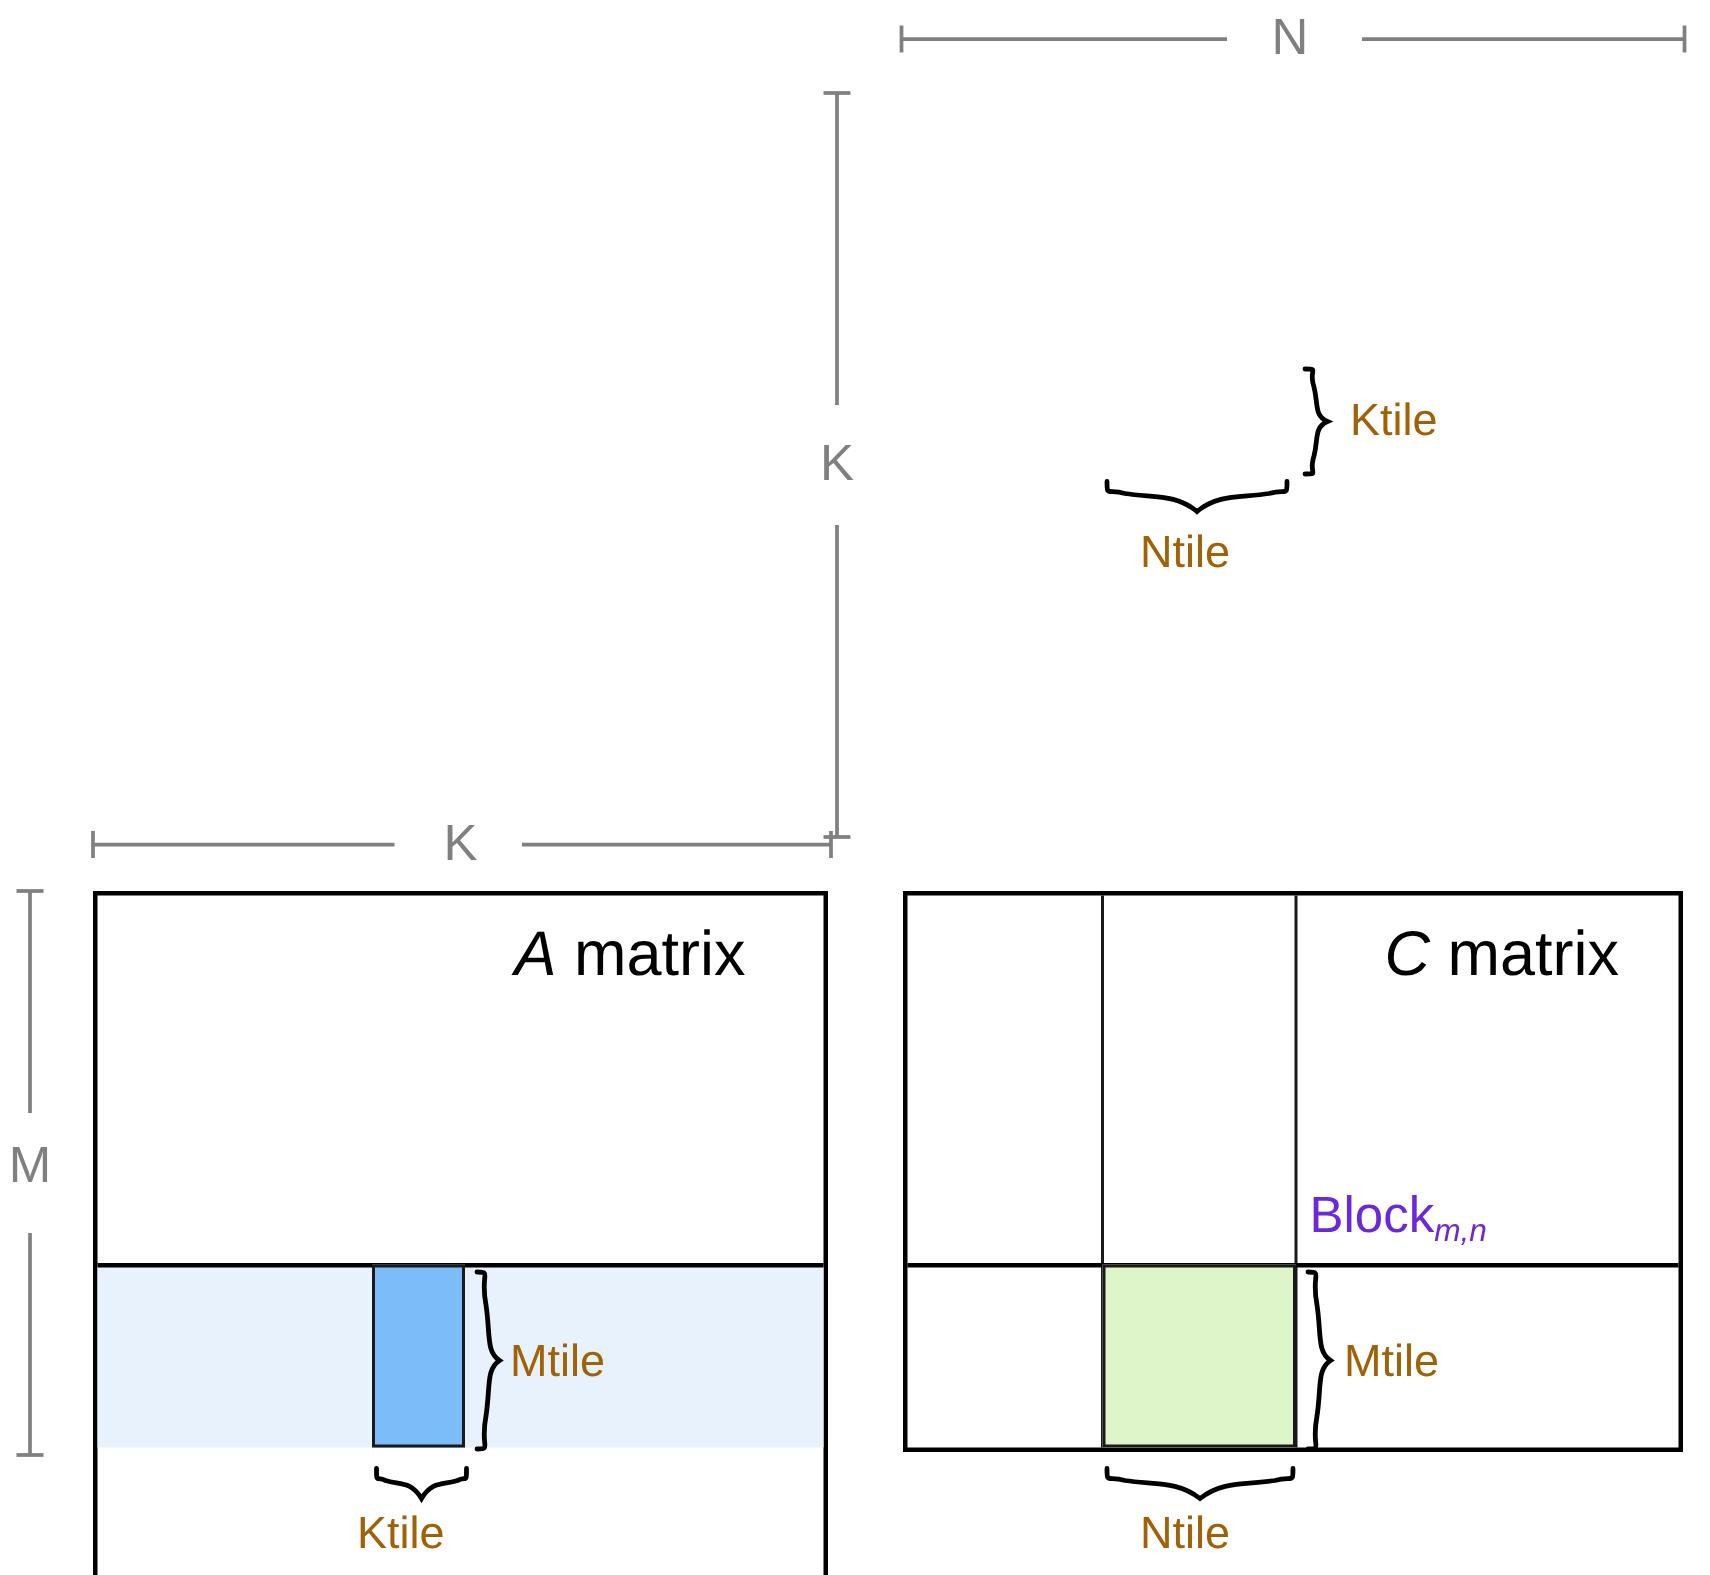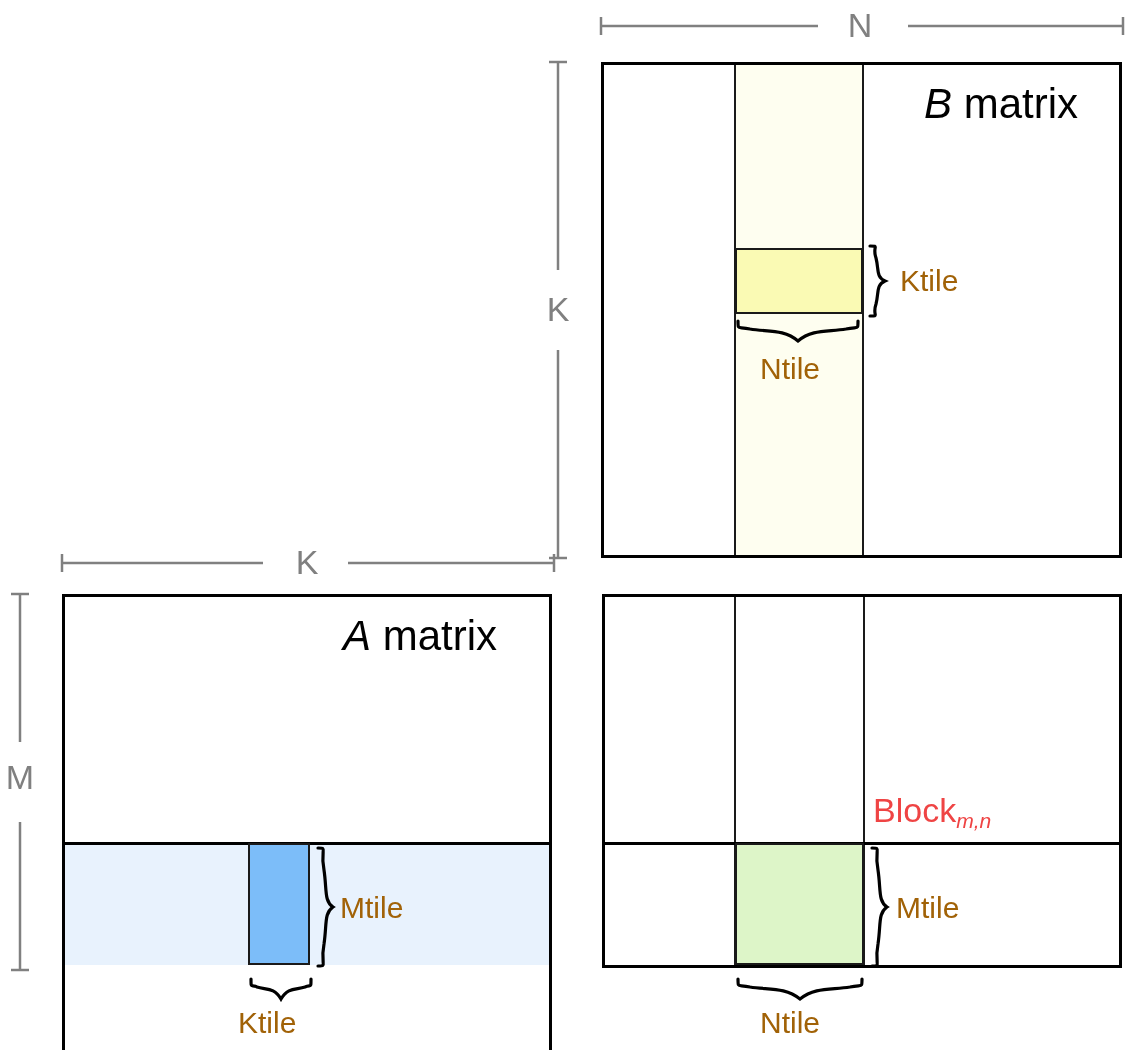--- a/index.html
+++ b/index.html
@@ -61,21 +61,21 @@
     font-style: italic;
   }
   .matrix-label .rest {
     font-style: normal;
   }
 
   
   .block-label {
     position: absolute;
     font-size: 34px;
-    color: #ef4444;
+    color: #6d28d9;
     white-space: nowrap;
     line-height: 1;
     font-style: normal;
   }
   .block-label sub {
     font-style: italic;
     font-size: 0.62em;
     vertical-align: baseline;
     position: relative;
     top: 0.30em;
@@ -125,33 +125,20 @@
   <div class="dim-label" style="left:830px; top:8px; width:60px;">N</div>
 
   <svg class="dim-rule" style="left:546px; top:58px; width:24px; height:504px;" viewBox="0 0 24 504">
     <line x1="3" y1="4" x2="21" y2="4" stroke="#808080" stroke-width="2.5"></line>
     <line x1="12" y1="4" x2="12" y2="212" stroke="#808080" stroke-width="2.5"></line>
     <line x1="12" y1="292" x2="12" y2="500" stroke="#808080" stroke-width="2.5"></line>
     <line x1="3" y1="500" x2="21" y2="500" stroke="#808080" stroke-width="2.5"></line>
   </svg>
   <div class="dim-label" style="left:528px; top:292px; width:60px;">K</div>
 
-  <div class="matrix-box" style="left:601px; top:62px; width:521px; height:496px;">
-
-    <div class="fill-band" style="left:130px; top:0px; width:129px; height:490px; background:#FEFEF0;"></div>
-
-    <div class="divider-v" style="left:130px; top:0px; height:490px;"></div>
-    <div class="divider-v" style="left:258px; top:0px; height:490px;"></div>
-
-    <div class="tile" style="left:131px; top:183px; width:128px; height:66px; background:#FAFAB4;"></div>
-
-    <div class="matrix-label" style="left:320px; top:18px;">
-      <span class="var">B</span><span class="rest"> matrix</span>
-    </div>
-  </div>
 
   <svg class="brace" style="left:866px; top:244px; width:32px; height:74px;" viewBox="0 0 32 74" preserveAspectRatio="none">
     <path d="M 4 2 C 14 2, 6 2, 10 14 C 13 26, 10 33, 19 37 C 10 41, 13 48, 10 60 C 6 72, 14 72, 4 72" fill="none" stroke="#000000" stroke-width="3.2" stroke-linecap="round"></path>
   </svg>
   <div class="tile-label" style="left:900px; top:266px;">Ktile</div>
 
   <svg class="brace" style="left:736px; top:318px; width:124px; height:28px;" viewBox="0 0 124 28" preserveAspectRatio="none">
     <path d="M 2 3 C 2 13, 2 8, 14 11 C 32 14, 48 11, 62 23 C 76 11, 92 14, 110 11 C 122 8, 122 13, 122 3" fill="none" stroke="#000000" stroke-width="3.2" stroke-linecap="round"></path>
   </svg>
   <div class="tile-label" style="left:760px; top:354px;">Ntile</div>
@@ -197,20 +184,23 @@
 
   <div class="matrix-box" style="left:602px; top:594px; width:520px; height:374px;">
 
     <div class="divider-v" style="left:129px; top:0px; height:368px;"></div>
     <div class="divider-v" style="left:258px; top:0px; height:368px;"></div>
 
     <div class="divider-h" style="left:0px; top:245px; width:514px;"></div>
 
     <div class="tile" style="left:130px; top:246px; width:129px; height:122px; background:#DDF5C8;"></div>
 
+    <div class="matrix-label" style="left:318px; top:18px;">
+      <span class="var">C</span><span class="rest"> matrix</span>
+    </div>
 
     <div class="block-label" style="left:268px; top:196px;">
       <span>Block</span><sub>m,n</sub>
     </div>
   </div>
 
   <svg class="brace" style="left:868px; top:846px; width:32px; height:122px;" viewBox="0 0 32 122" preserveAspectRatio="none">
     <path d="M 4 2 C 14 2, 6 3, 10 24 C 13 44, 10 55, 19 61 C 10 67, 13 78, 10 98 C 6 119, 14 120, 4 120" fill="none" stroke="#000000" stroke-width="3.2" stroke-linecap="round"></path>
   </svg>
   <div class="tile-label" style="left:896px; top:893px;">Mtile</div>

